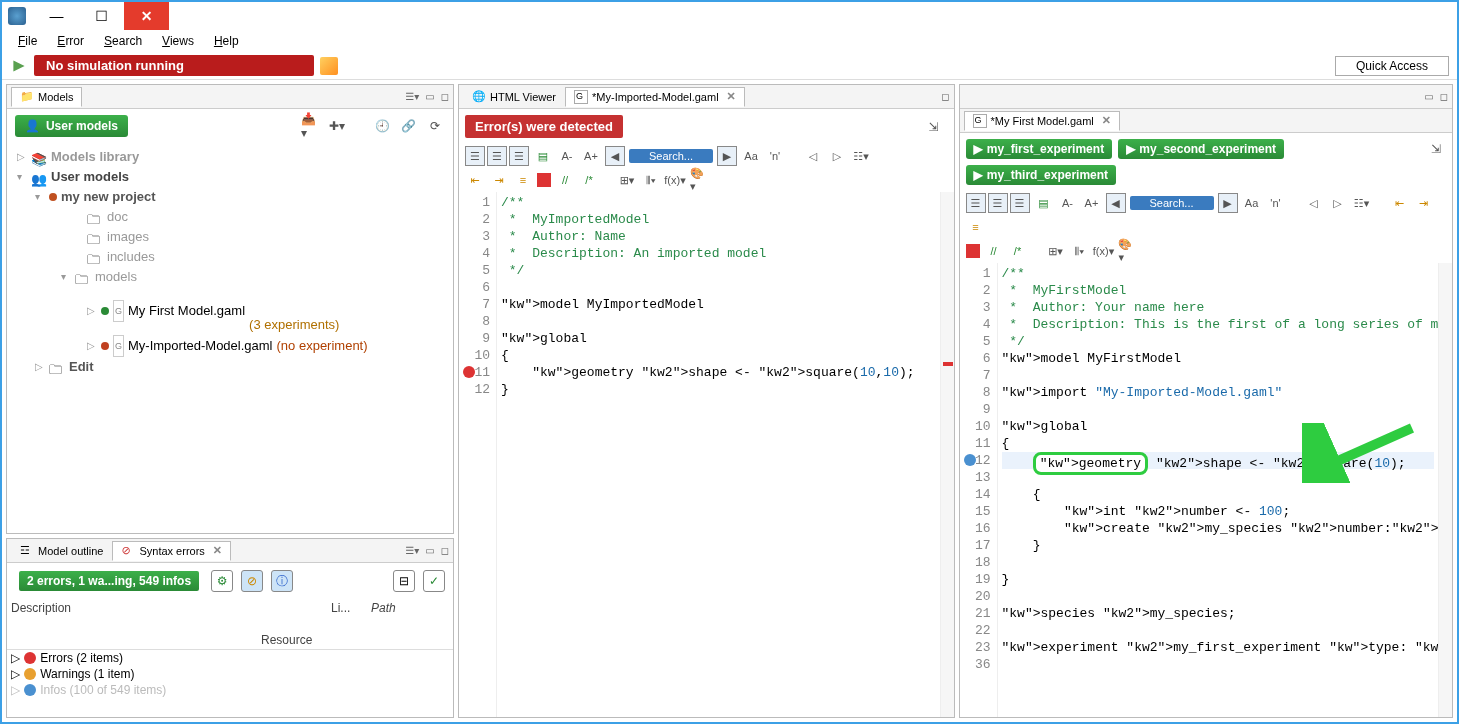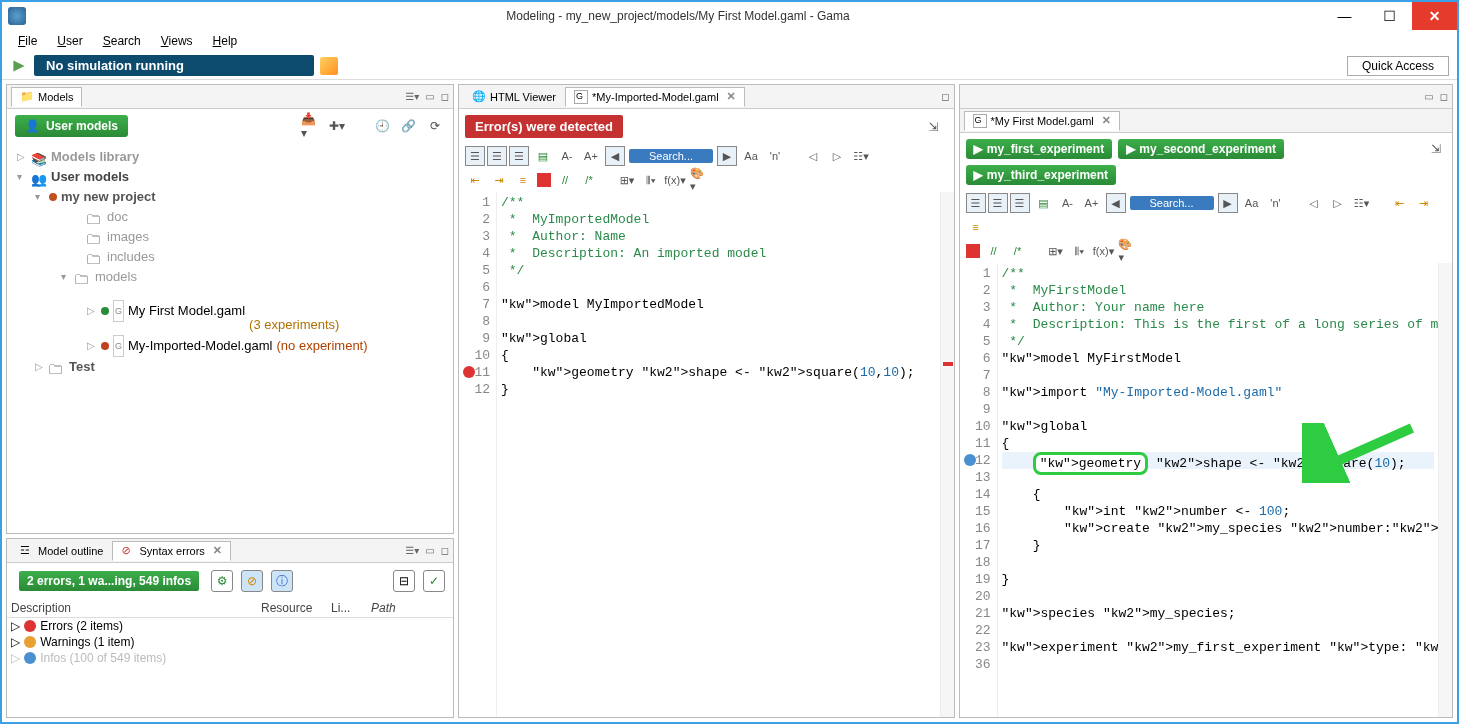--- a/index.html
+++ b/index.html
@@ -10,23 +10,23 @@
 .titlebar .title { flex: 1; text-align: center; font-size: 12px; color: #333; }
 .titlebar .ctrls { display: flex; }
 .titlebar .ctrl { width: 45px; height: 28px; display: flex; align-items: center; justify-content: center; font-size: 14px; cursor: pointer; }
 .titlebar .ctrl.close { background: #e43b2c; color: #fff; font-weight: bold; }
 .menubar { height: 22px; display: flex; align-items: center; padding: 0 8px; gap: 4px; font-size: 12px; }
 .menubar span { padding: 2px 8px; cursor: pointer; text-decoration: underline; text-decoration-color: transparent; }
 .menubar span::first-letter { text-decoration: underline; }
 .toolbar-row { height: 28px; display: flex; align-items: center; padding: 0 8px; gap: 6px; border-bottom: 1px solid #ddd; }
 .play-icon { width: 18px; height: 18px; display:flex;align-items:center;justify-content:center; }
 .play-icon svg { width:14px; height:14px; }
-.sim-status { background: #0c4a6e; color: #fff; padding: 3px 12px; font-size: 13px; font-weight: bold; border-radius:2px; flex:0 0 280px; }
+.sim-status { background: #b91c1c; color: #fff; padding: 3px 12px; font-size: 13px; font-weight: bold; border-radius:2px; flex:0 0 280px; }
 .edit-ind { width:18px;height:18px;background:linear-gradient(135deg,#ffd060,#ff9020);border-radius:2px;}
-.quick-access { margin-left: auto; border: 1px solid #aaa; padding: 2px 14px; font-size: 12px; }
+.quick-access { margin-left: auto; border: 1px solid #aaa; padding: 2px 20px; font-size: 12px; }
 .main { flex: 1; display: flex; padding: 4px; gap: 4px; min-height: 0; }
 .panel { border: 1px solid #bbb; display: flex; flex-direction: column; background: #fff; min-height: 0; }
 .left-col { width: 448px; display: flex; flex-direction: column; gap: 4px; min-height: 0; }
 .mid-col { flex: 1; min-width: 0; }
 .right-col { flex: 1; min-width: 0; display:flex;flex-direction:column; }
 .tabbar { display: flex; align-items: center; background: #f4f4f4; border-bottom: 1px solid #ccc; height: 24px; padding: 0 4px; }
 .tab { display: flex; align-items: center; gap: 4px; padding: 2px 8px; border: 1px solid transparent; font-size: 11px; cursor: pointer; }
 .tab.active { background: #fff; border: 1px solid #bbb; border-bottom: 1px solid #fff; }
 .tab .ticon { width: 14px; height: 14px; }
 .tab .close-x { color: #888; font-weight: bold; margin-left: 4px; }
@@ -45,21 +45,21 @@
 .tree .fld-icon { width: 16px; height: 14px; display:inline-block; }
 .tree .bold { font-weight: bold; color: #444; }
 .tree .grey { color: #999; }
 .tree .annot { color: #b07000; margin-top: 28px; }
 .tree .annot2 { color: #b04000; }
 .outline-panel { height: 180px; }
 .errbar { background: linear-gradient(#3cb04a,#2a8a36); color:#fff; padding:3px 8px; font-weight:bold; font-size:12px; border-radius:2px; margin:4px; display:inline-block;}
 .errlist { flex:1; overflow:auto; font-size:12px; }
 .errlist .hdr { display:flex; border-bottom:1px solid #ddd; padding: 2px 4px; color:#444; font-weight:normal; }
 .errlist .hdr span:nth-child(1){flex:0 0 250px;}
-.errlist .hdr span:nth-child(2){flex:0 0 70px;}
+.errlist .hdr span:nth-child(2){flex:0 0 70px;margin-top:32px;}
 .errlist .hdr span:nth-child(3){flex:0 0 40px;}
 .errlist .hdr span:nth-child(4){flex:1;font-style:italic;}
 .errlist .row { display:flex; align-items:center; gap:4px; padding:1px 4px; }
 .errlist .eicon { width:12px;height:12px;border-radius:50%;display:inline-block;}
 .red-banner { background:#c53131; color:#fff; padding:4px 10px; font-weight:bold; font-size:13px; border-radius:2px; margin:6px; display:inline-block; }
 .editor-toolbar { display:flex; align-items:center; gap:4px; padding:2px 6px; flex-wrap:wrap; }
 .et-grp { display:flex; gap:2px; align-items:center; }
 .et-btn { width:20px; height:20px; display:flex;align-items:center;justify-content:center; font-size:11px; color:#555; border:1px solid transparent; cursor:pointer;}
 .et-btn.boxed { border:1px solid #888; background:#e8f0f8; }
 .search-box { background:#3a7bbf; color:#fff; padding:1px 20px; font-size:11px; border-radius:2px; }
@@ -84,31 +84,30 @@
 .ov-mark { position:absolute; left:2px; width:10px; height:4px; }
 .icon-btn-row { display:flex; gap:8px; padding:4px 8px; align-items:center;}
 .sq-btn { width:22px;height:22px;border:1px solid #888;border-radius:3px;display:flex;align-items:center;justify-content:center;}
 </style>
 </head>
 <body>
 
 <div class="window">
   <div class="titlebar">
     <div class="app-icon"></div>
-    <div class="title">Modeling - my_new_project/models/My First Model.gaml - Gama</div>
     <div class="ctrls">
       <div class="ctrl">—</div>
       <div class="ctrl">☐</div>
       <div class="ctrl close">✕</div>
     </div>
   </div>
 
   <div class="menubar">
     <span>File</span>
-    <span>User</span>
+    <span>Error</span>
     <span>Search</span>
     <span>Views</span>
     <span>Help</span>
   </div>
 
   <div class="toolbar-row">
     <div class="play-icon">
         <svg viewBox="0 0 10 10">
           <polygon points="1,1 9,5 1,9" fill="#5aa050"></polygon>
         </svg>
@@ -190,21 +189,21 @@
           <div class="node indent3">
               <span class="disc">▷</span>
               <span style="width:8px;height:8px;background:#c04020;border-radius:50%;display:inline-block"></span>
               <span style="border:1px solid #ccc;padding:0 1px;font-size:9px;color:#888">G</span>
               <span>My-Imported-Model.gaml</span> 
               <span class="annot2">(no experiment)</span>
             </div>
           <div class="node indent1">
               <span class="disc">▷</span>
               <span class="fld-icon">🗀</span>
-              <span class="bold" style="color:#555">Test</span>
+              <span class="bold" style="color:#555">Edit</span>
             </div>
         </div>
       </div>
 
       <div class="panel outline-panel">
         <div class="tabbar">
           <div class="tab">
               <span class="ticon">☲</span>
               <span>Model outline</span>
             </div>

